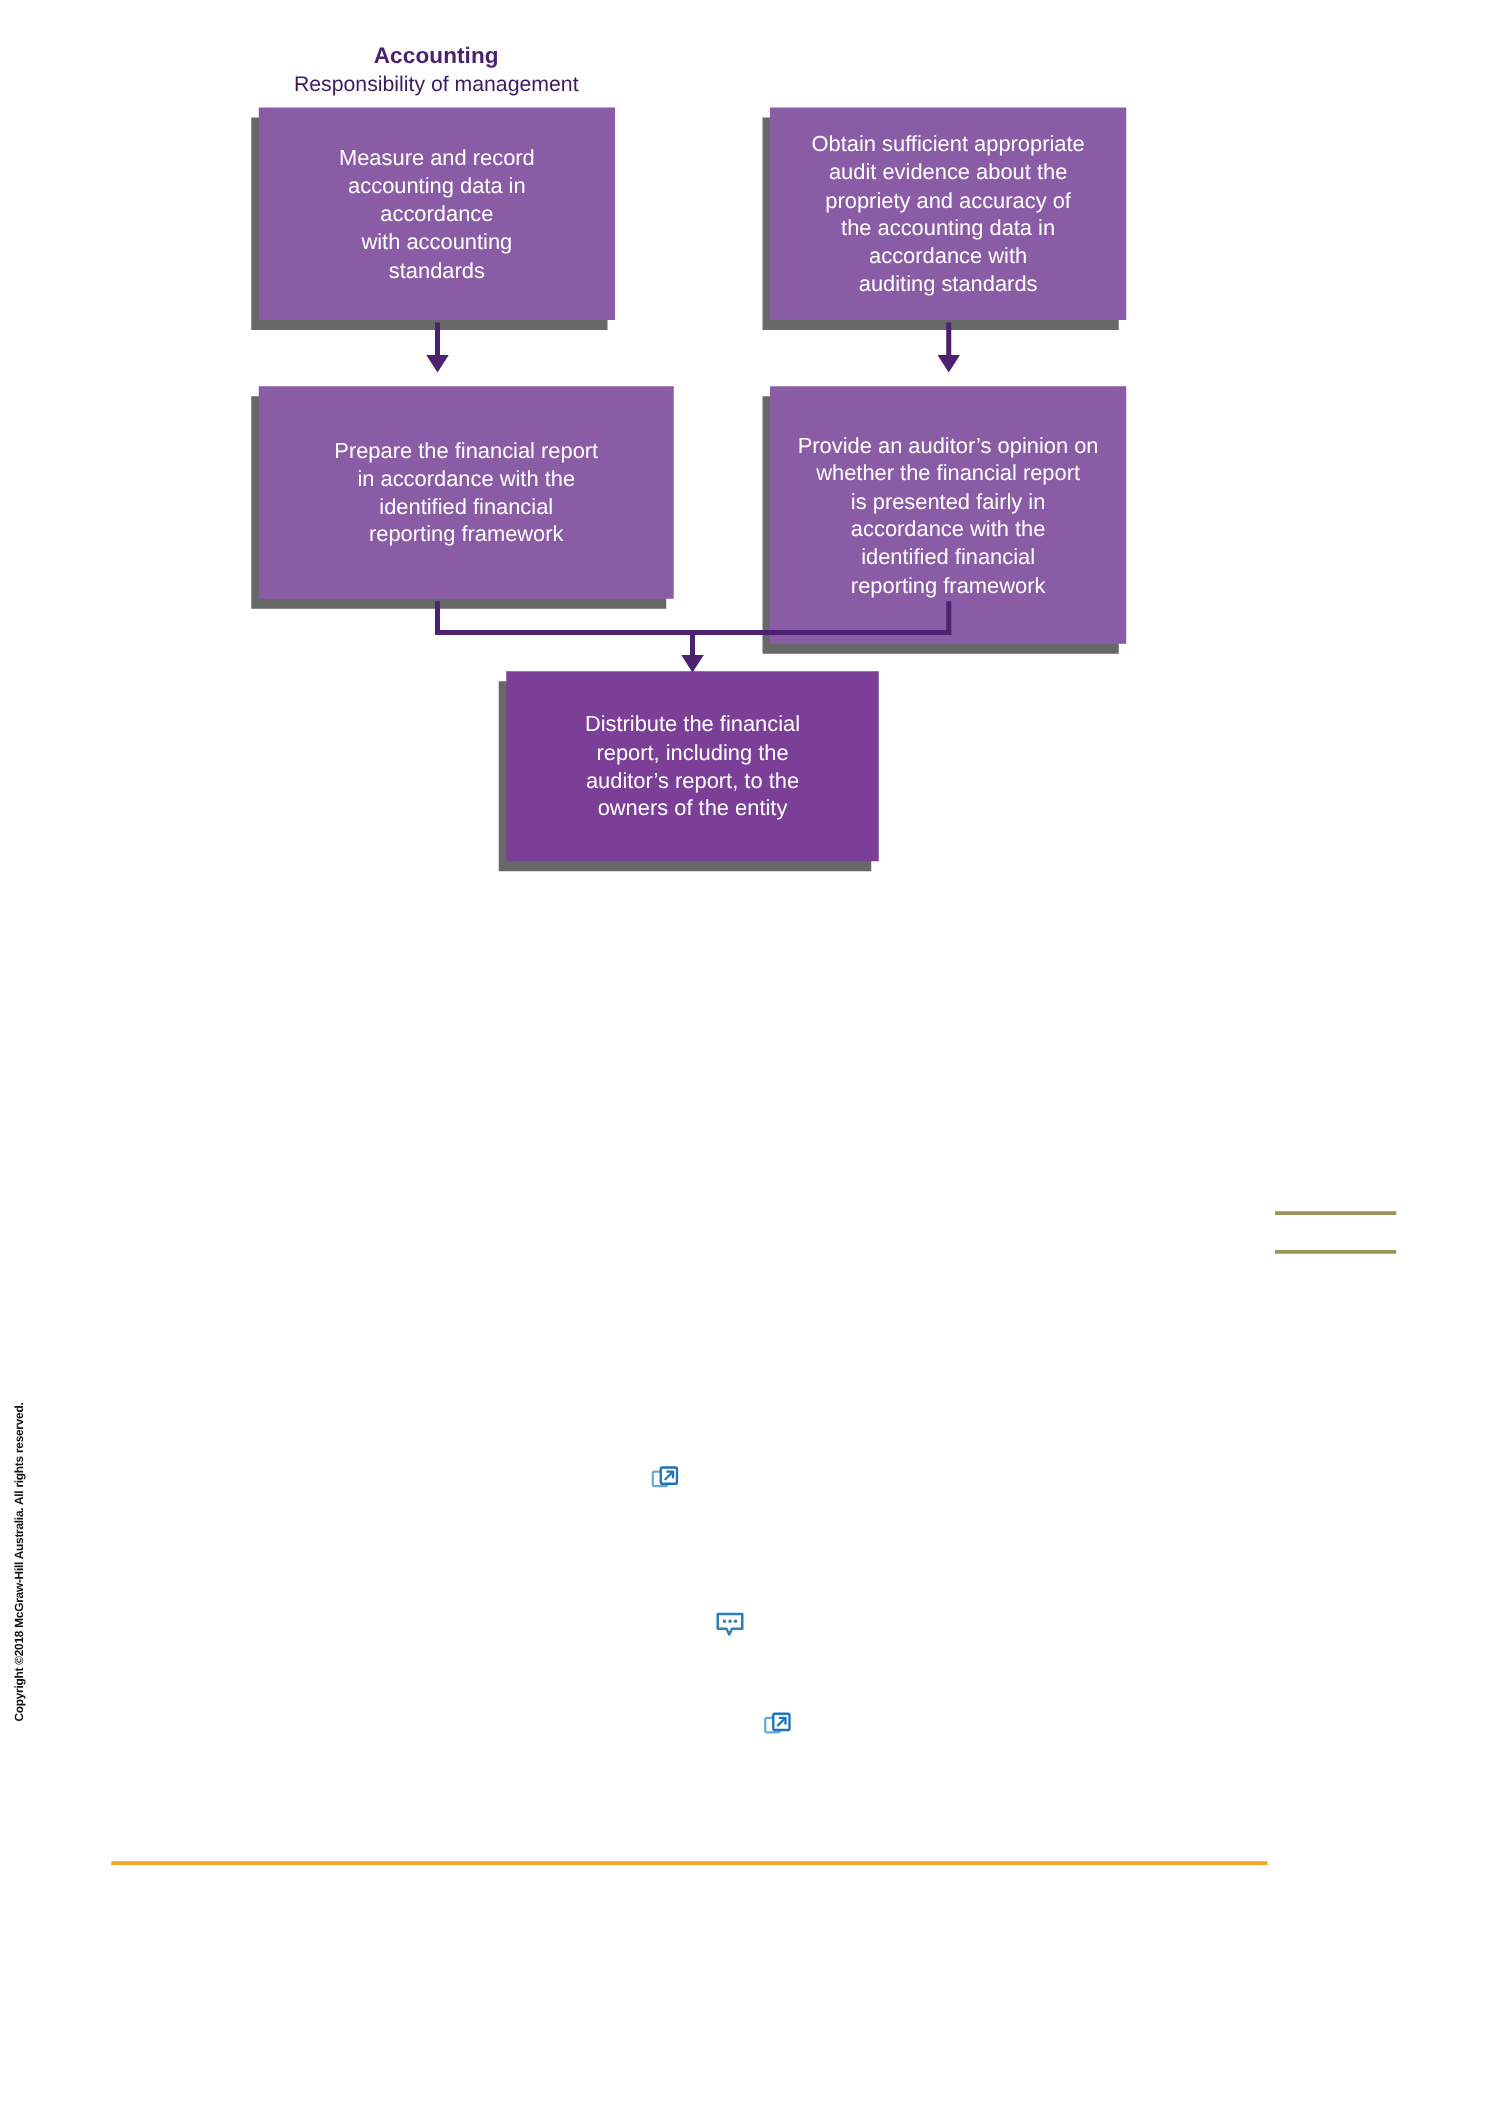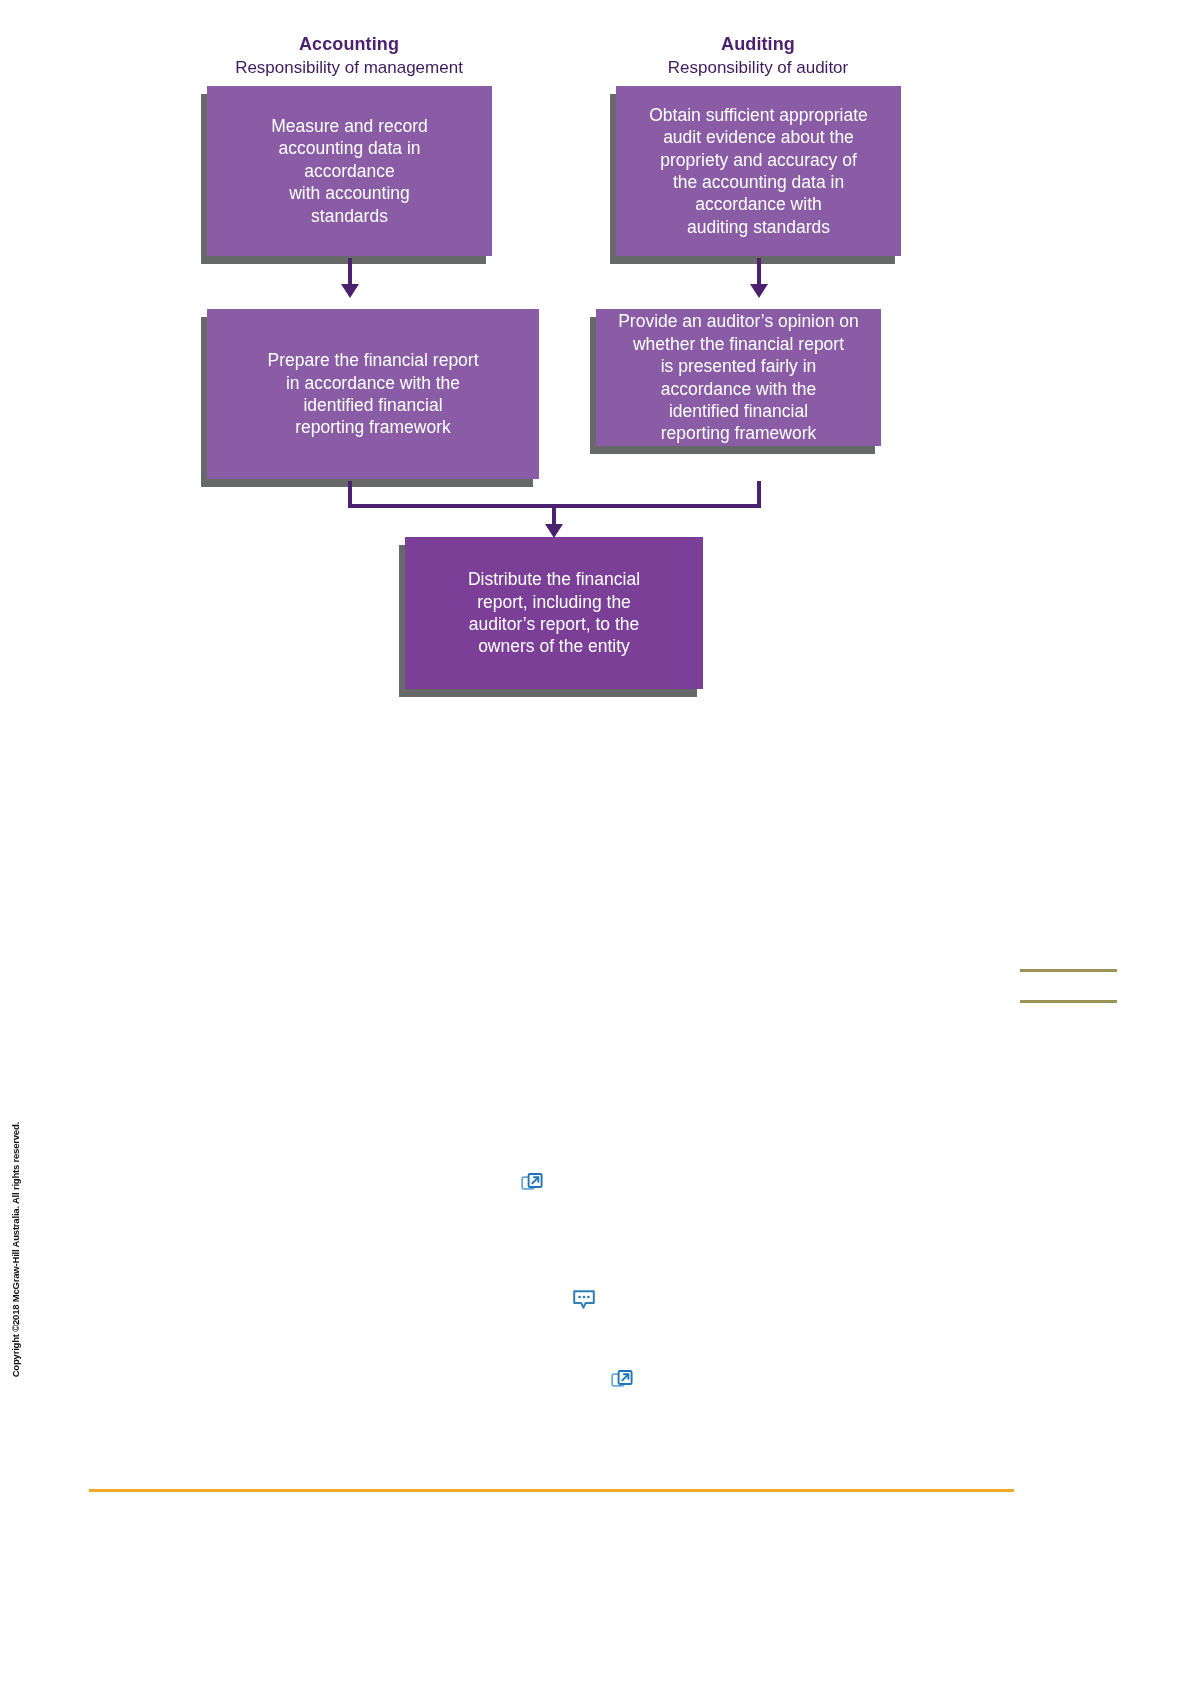--- a/index.html
+++ b/index.html
@@ -55,21 +55,21 @@
     line-height: 22.4px;
     padding: 6px 12px;
     background: #8b5ca6;
     box-shadow: -6px 8px 0 0 rgba(90,92,92,0.92);
   }
   .box .txt { width: 100%; white-space: pre-line; }
 
   #box-acc-1 { left: 207px; top: 86px;  width: 285px; height: 170px; }
   #box-aud-1 { left: 616px; top: 86px;  width: 285px; height: 170px; }
   #box-acc-2 { left: 207px; top: 309px; width: 332px; height: 170px; }
-  #box-aud-2 { left: 596px; top: 309px; width: 285px; height: 137px; }
+  #box-aud-2 { left: 616px; top: 309px; width: 285px; height: 206px; }
   #box-dist  { left: 405px; top: 537px; width: 298px; height: 152px;
                background: #7b3f98; }
 
   
   .conn { position: absolute; background: #4b2170; }
   .vline { width: 4px; }
   .hline { height: 4px; }
   .arrow-head {
     position: absolute;
     width: 0; height: 0;
@@ -124,24 +124,20 @@
 </head>
 <body>
 
 <div class="page">
 
   <div class="col-head" id="head-accounting">
     <div class="title">Accounting</div>
     <div class="subtitle">Responsibility of management</div>
   </div>
 
-  <div class="col-head" id="head-auditing">
-    <div class="title">Auditing</div>
-    <div class="subtitle">Responsibility of auditor</div>
-  </div>
 
   <div class="box" id="box-acc-1">
     <div class="txt">Measure and record
 accounting data in
 accordance
 with accounting
 standards</div>
   </div>
 
   <div class="box" id="box-aud-1">

